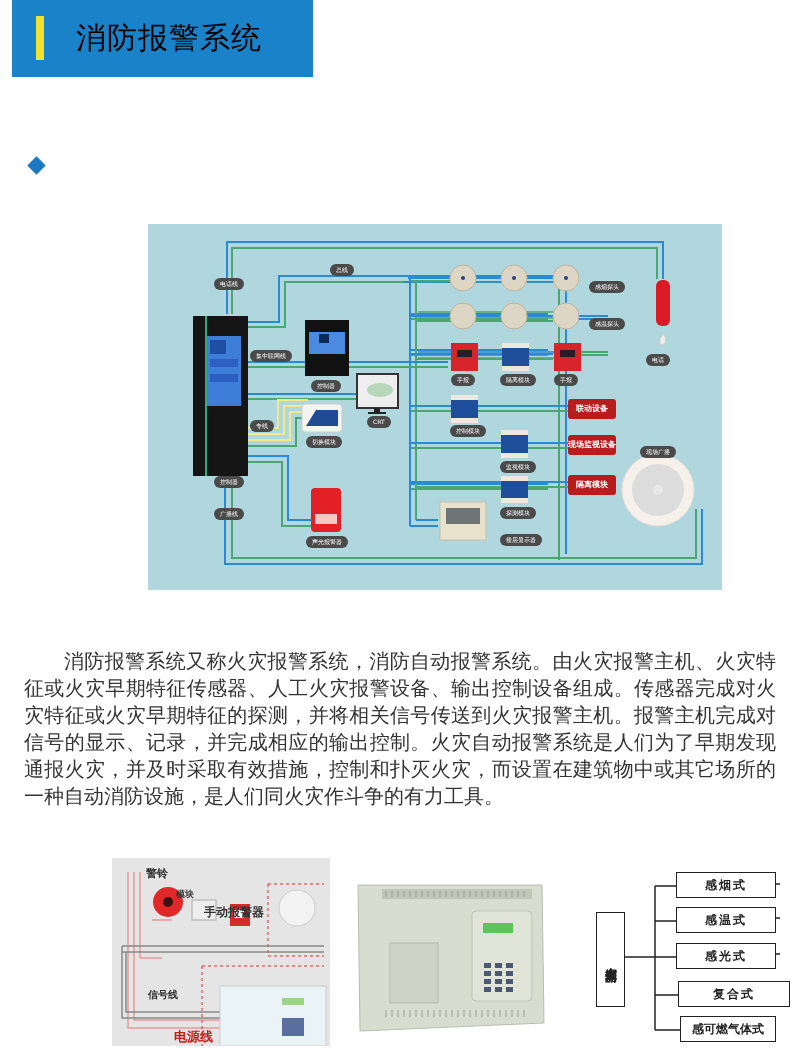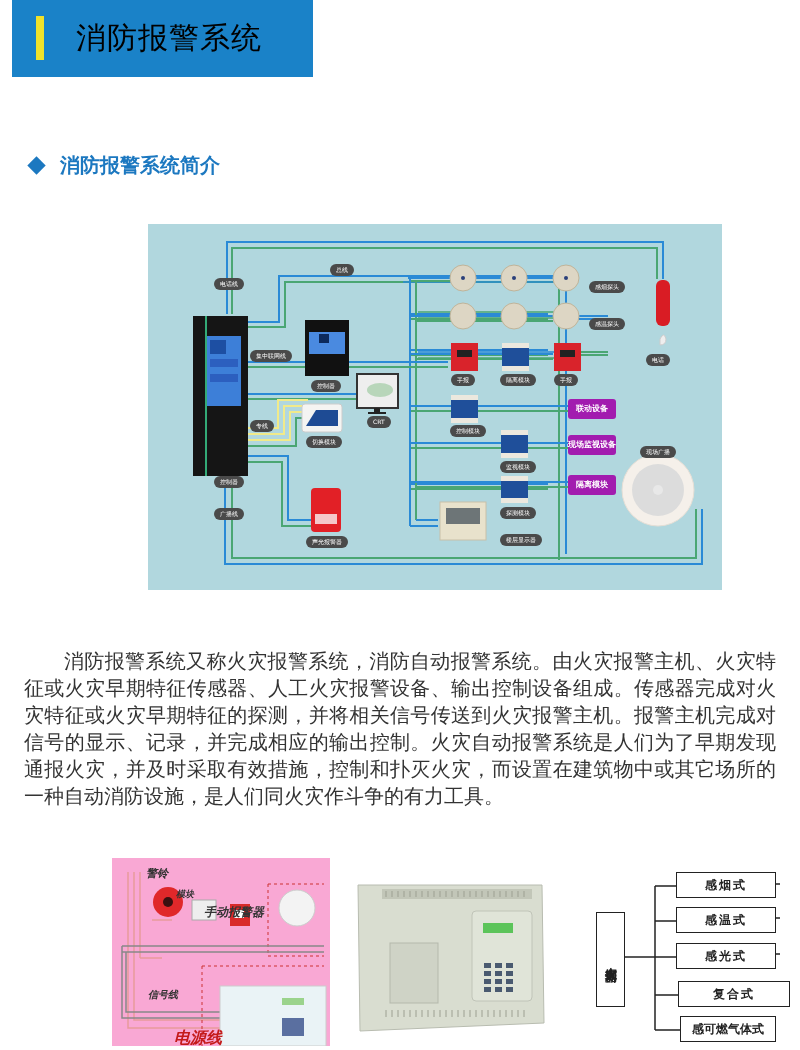--- a/index.html
+++ b/index.html
@@ -10,41 +10,40 @@
   .header-title { position: absolute; left: 76px; top: 14px; font-size: 30px; color: #000000; letter-spacing: 1px; line-height: 48px; }
 
   .section-heading { position: absolute; left: 28px; top: 150px; height: 30px; display: flex; align-items: center; }
   .diamond { width: 13px; height: 13px; background: #1c78c0; transform: rotate(45deg); margin-right: 17px; margin-left: 2px; }
   .section-title { font-size: 20px; font-weight: bold; color: #1c78c0; }
 
   .diagram { position: absolute; left: 148px; top: 224px; width: 574px; height: 366px; background: #b1d7de; overflow: hidden; }
   .diagram svg { position: absolute; left: 0; top: 0; }
 
   .pill { position: absolute; background: #4a4a4a; color: #ffffff; font-size: 6px; border-radius: 7px; height: 12px; line-height: 12px; padding: 0 6px; white-space: nowrap; }
-  .bluebox { position: absolute; background: #a21caf; color: #ffffff; font-size: 8px; font-weight: bold; border-radius: 3px; height: 20px; line-height: 20px; text-align: center; }
+  .bluebox { position: absolute; background: #b91c1c; color: #ffffff; font-size: 8px; font-weight: bold; border-radius: 3px; height: 20px; line-height: 20px; text-align: center; }
 
   .desc { position: absolute; left: 24px; top: 648px; width: 752px; font-size: 20px; line-height: 27px; color: #333333; text-align: justify; }
   .desc p { text-indent: 2em; }
 
-  .img1 { position: absolute; left: 112px; top: 858px; width: 218px; height: 188px; background: #f9a8d4; font-style: italic; }
+  .img1 { position: absolute; left: 112px; top: 858px; width: 218px; height: 188px; background: #e5e5e5; }
   .img2 { position: absolute; left: 352px; top: 875px; width: 195px; height: 160px; }
 
   .tree-root { position: absolute; left: 596px; top: 912px; width: 29px; height: 95px; border: 1.5px solid #222; background: #fff; font-family: "DejaVu Serif", serif; font-size: 12px; font-weight: bold; color: #222; writing-mode: vertical-rl; text-orientation: upright; display: flex; align-items: center; justify-content: center; letter-spacing: 1px; }
   .tree-node { position: absolute; height: 26px; border: 1.5px solid #222; background: #fff; font-family: "DejaVu Serif", serif; font-size: 12px; font-weight: bold; color: #222; display: flex; align-items: center; justify-content: center; letter-spacing: 2px; }
 </style>
 </head>
 <body>
 
 <div class="header-bar"></div>
 <div class="header-accent"></div>
 <div class="header-title">消防报警系统</div>
 
 <div class="section-heading">
   <span class="diamond"></span>
-  <span class="section-title">消防报警系统简介</span>
 </div>
 
 <div class="diagram">
   <svg width="574" height="366" viewBox="0 0 574 366">
     <g fill="none" stroke-width="2">
 
       <path d="M79 90 V18 H515 V55" stroke="#2a8ad6"></path>
       <path d="M84 90 V24 H509 V55" stroke="#4aa673"></path>
 
       <path d="M100 98 H131 V52 H418 V330" stroke="#2a8ad6"></path>
@@ -212,21 +211,21 @@
     <rect x="122" y="52" width="10" height="8" fill="#fff"></rect>
     <circle cx="185" cy="50" r="18" fill="#f3f3f3" stroke="#ccc"></circle>
     <rect x="108" y="128" width="106" height="60" fill="#eaf3f6" stroke="#ccc"></rect>
     <rect x="170" y="140" width="22" height="7" fill="#9bd38c"></rect>
     <rect x="170" y="160" width="22" height="18" fill="#5a6fa0"></rect>
   </svg>
   <span style="position:absolute;left:34px;top:8px;font-size:11px;font-weight:bold;color:#333;">警铃</span>
   <span style="position:absolute;left:64px;top:30px;font-size:9px;font-weight:bold;color:#333;">模块</span>
   <span style="position:absolute;left:92px;top:46px;font-size:12px;font-weight:bold;color:#333;">手动报警器</span>
   <span style="position:absolute;left:36px;top:130px;font-size:10px;font-weight:bold;color:#333;">信号线</span>
-  <span style="position:absolute;left:28px;top:170px;font-size:16px;font-weight:bold;color:#c41a1a;padding-left:34px;">电源线</span>
+  <span style="position:absolute;left:28px;top:170px;font-size:13px;font-weight:bold;color:#c41a1a;padding-left:34px;">电源线</span>
 </div>
 
 <div class="img2">
   <svg width="195" height="160" viewBox="0 0 195 160">
     <polygon points="6,10 190,10 192,148 8,156" fill="#d9ddd0" stroke="#b8bcb0"></polygon>
     <rect x="30" y="14" width="150" height="10" fill="#c2c6b8"></rect>
     <g stroke="#9da092" stroke-width="1">
       <path d="M34 16 V22 M40 16 V22 M46 16 V22 M52 16 V22 M58 16 V22 M64 16 V22 M70 16 V22 M76 16 V22 M82 16 V22 M88 16 V22 M94 16 V22 M100 16 V22 M106 16 V22 M112 16 V22 M118 16 V22 M124 16 V22 M130 16 V22 M136 16 V22 M142 16 V22 M148 16 V22 M154 16 V22 M160 16 V22 M166 16 V22 M172 16 V22"></path>
       <path d="M34 135 V142 M40 135 V142 M46 135 V142 M52 135 V142 M58 135 V142 M64 135 V142 M70 135 V142 M76 135 V142 M82 135 V142 M88 135 V142 M94 135 V142 M100 135 V142 M106 135 V142 M112 135 V142 M118 135 V142 M124 135 V142 M130 135 V142 M136 135 V142 M142 135 V142 M148 135 V142 M154 135 V142 M160 135 V142 M166 135 V142 M172 135 V142"></path>
     </g>

